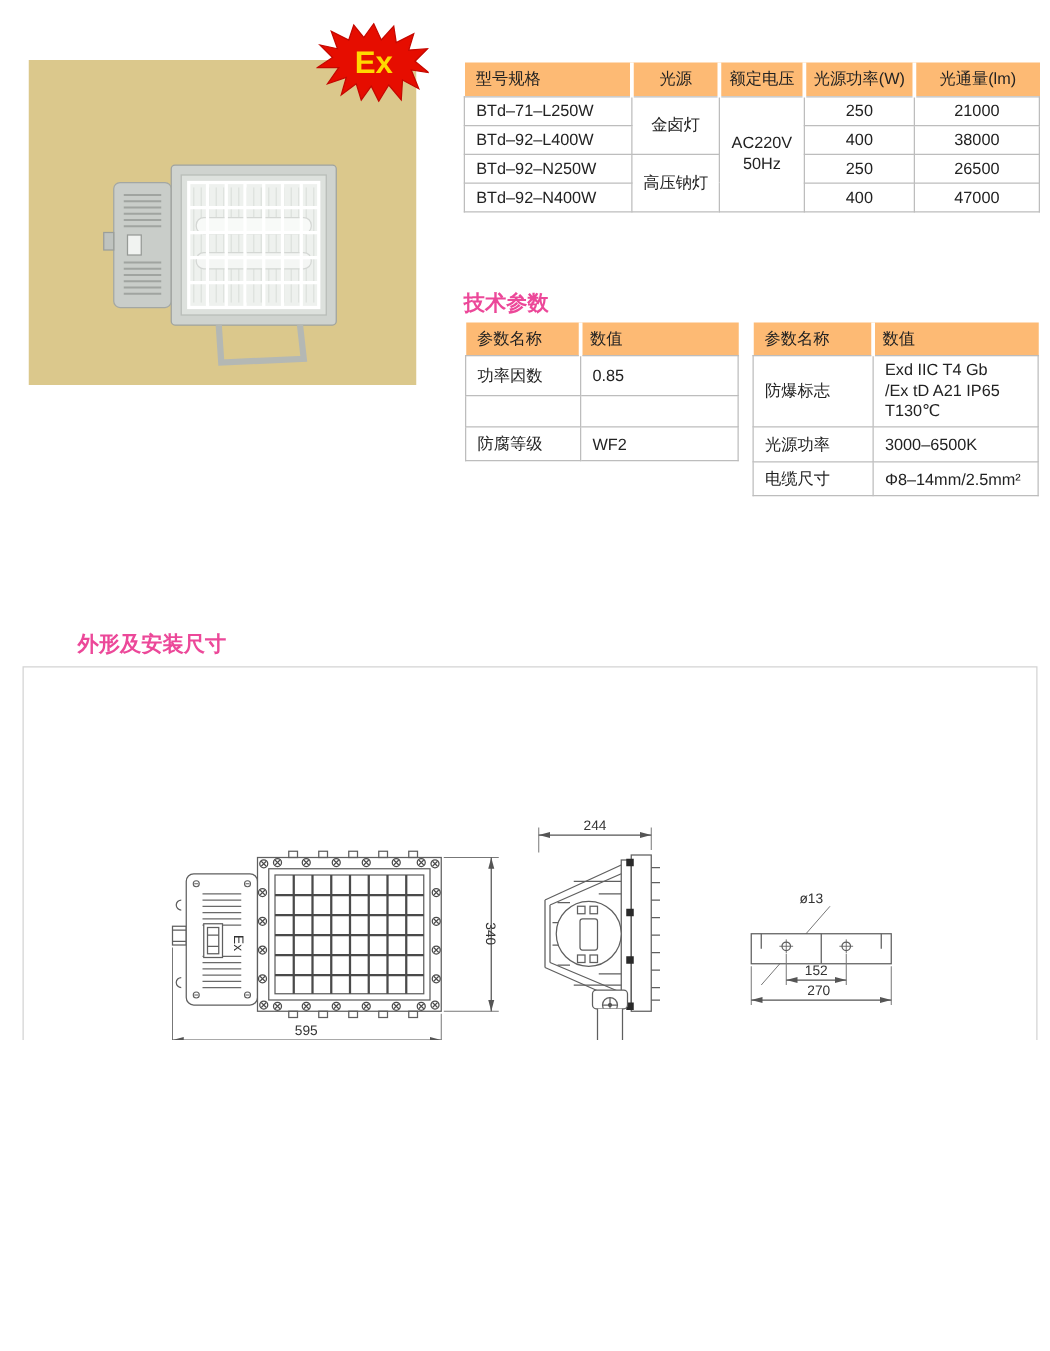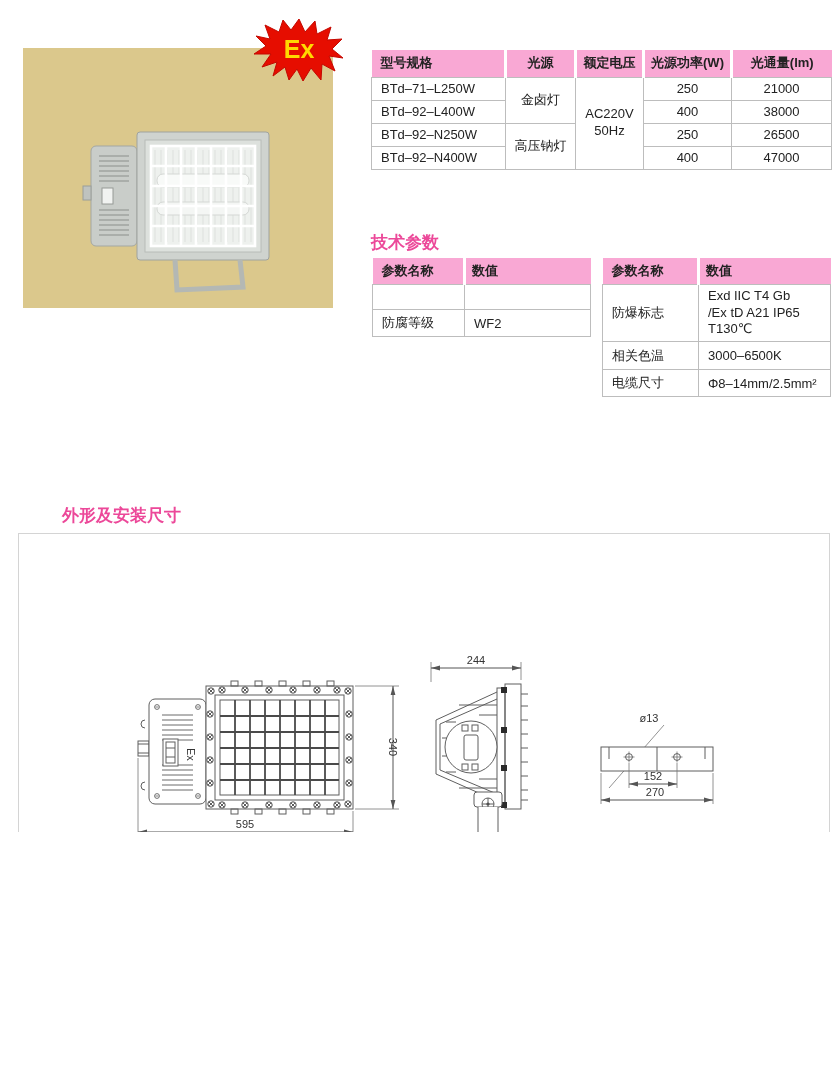--- a/index.html
+++ b/index.html
@@ -12,21 +12,21 @@
   .product-panel { position:absolute; left:23px; top:48px; width:310px; height:260px; background:#dbc88c; }
   .ex-burst { position:absolute; left:253px; top:18px; width:90px; height:64px; }
   .photo-svg { position:absolute; left:52px; top:58px; }
 
   
   table { border-collapse:collapse; table-layout:fixed; }
   .spec-table { position:absolute; left:371px; top:50px; width:460px; font-size:13px; }
   .param-table { position:absolute; top:258px; font-size:13px; }
   .param-left  { left:372px; width:218px; }
   .param-right { left:602px; width:228px; }
-  th { background:#f9a8d4; font-weight:bold; font-size:13px; color:#222;
+  th { background:#fdba74; font-weight:normal; font-size:13px; color:#222;
        border-left:3px solid #fff; border-right:3px solid #fff; padding:4px 6px; text-align:center; }
   th:first-child { border-left:none; text-align:left; padding-left:9px; }
   th:last-child { border-right:none; }
   td { border:1px solid #bdbdbd; background:#fff; padding:2px 6px; text-align:center; vertical-align:middle; }
   td.lft { text-align:left; padding-left:9px; }
   .spec-table tr { height:23px; }
   .spec-table thead tr { height:27px; }
   .param-table thead tr { height:25px; }
   .pre { white-space:pre-line; line-height:1.3; }
 
@@ -140,20 +140,24 @@
         <col style="width:92px">
         <col style="width:126px">
       </colgroup>
     <thead>
       <tr>
         <th>参数名称</th>
         <th style="text-align:left">数值</th>
       </tr>
     </thead>
     <tbody>
+      <tr style="height:32px">
+        <td class="lft">功率因数</td>
+        <td class="lft">0.85</td>
+      </tr>
       <tr style="height:25px">
         <td class="lft"></td>
         <td class="lft"></td>
       </tr>
       <tr style="height:27px">
         <td class="lft">防腐等级</td>
         <td class="lft">WF2</td>
       </tr>
     </tbody>
   </table>
@@ -170,21 +174,21 @@
       </tr>
     </thead>
     <tbody>
       <tr style="height:57px">
         <td class="lft">防爆标志</td>
         <td class="lft pre">Exd IIC T4 Gb
 /Ex tD A21 IP65
 T130℃</td>
       </tr>
       <tr style="height:28px">
-        <td class="lft">相关色温</td>
+        <td class="lft">光源功率</td>
         <td class="lft">3000–6500K</td>
       </tr>
       <tr style="height:27px">
         <td class="lft">电缆尺寸</td>
         <td class="lft">Φ8–14mm/2.5mm²</td>
       </tr>
     </tbody>
   </table>
 
   <div class="sec-title dims-title">外形及安装尺寸</div>

